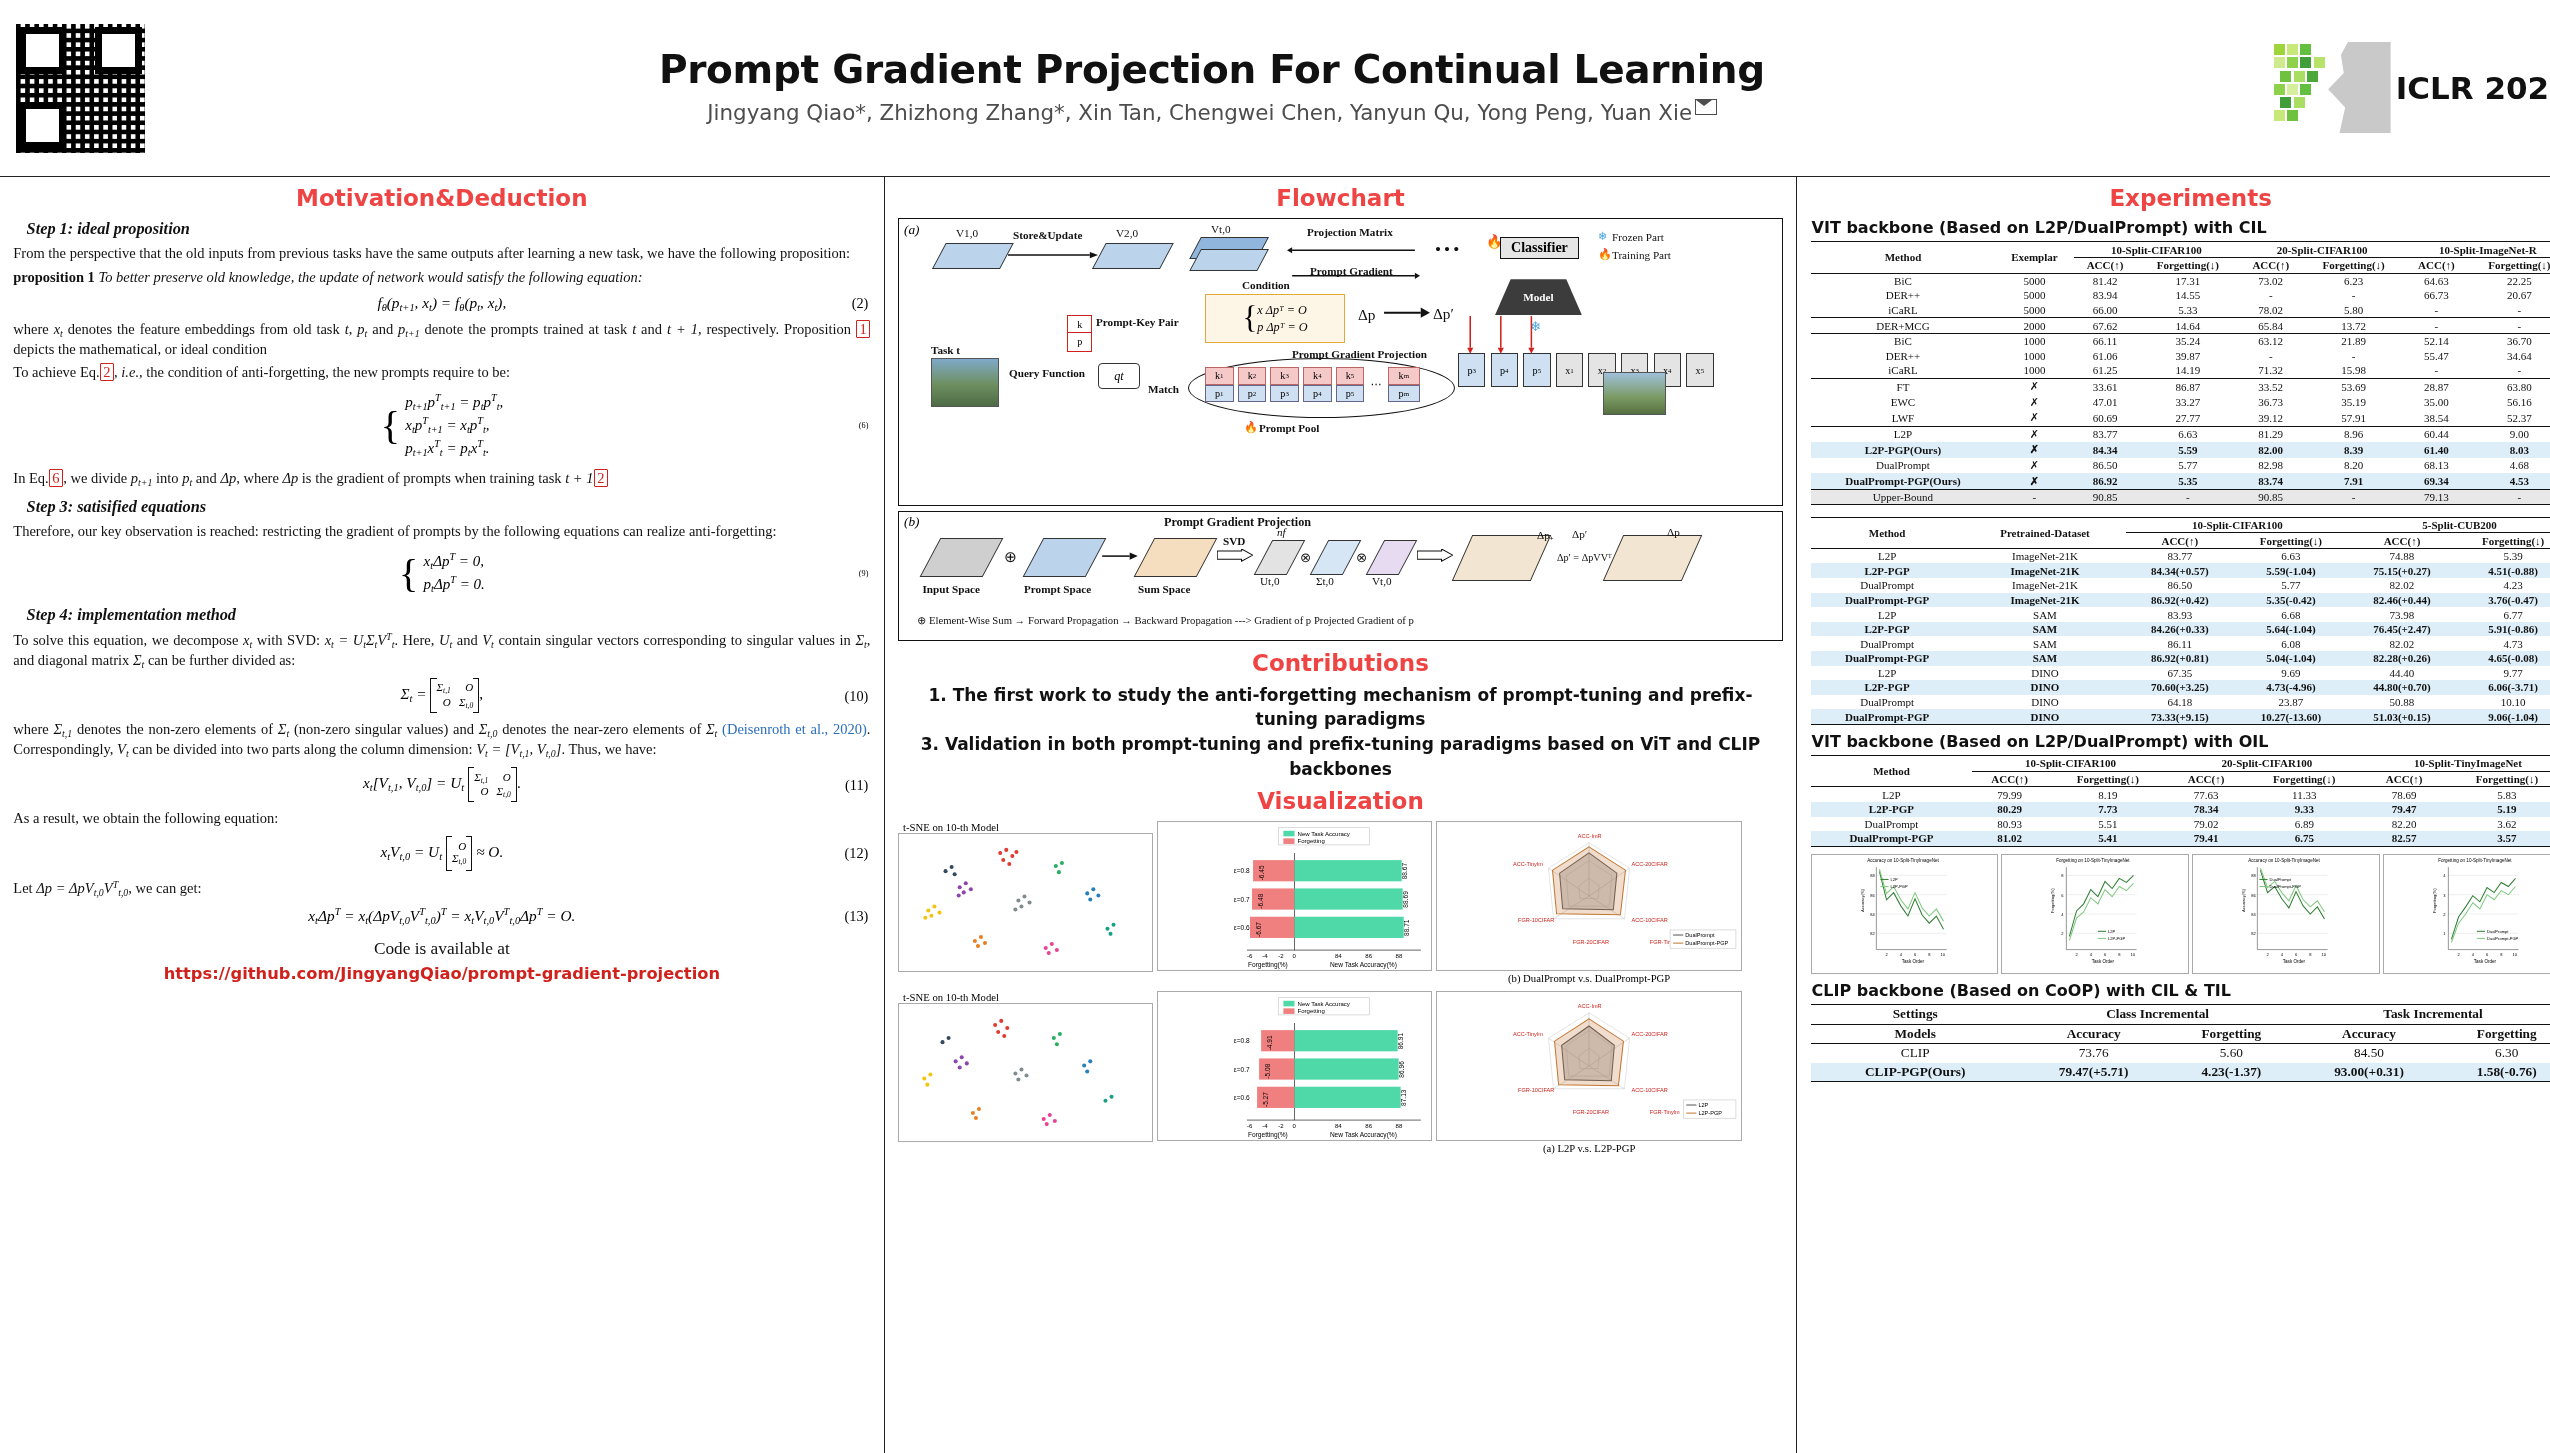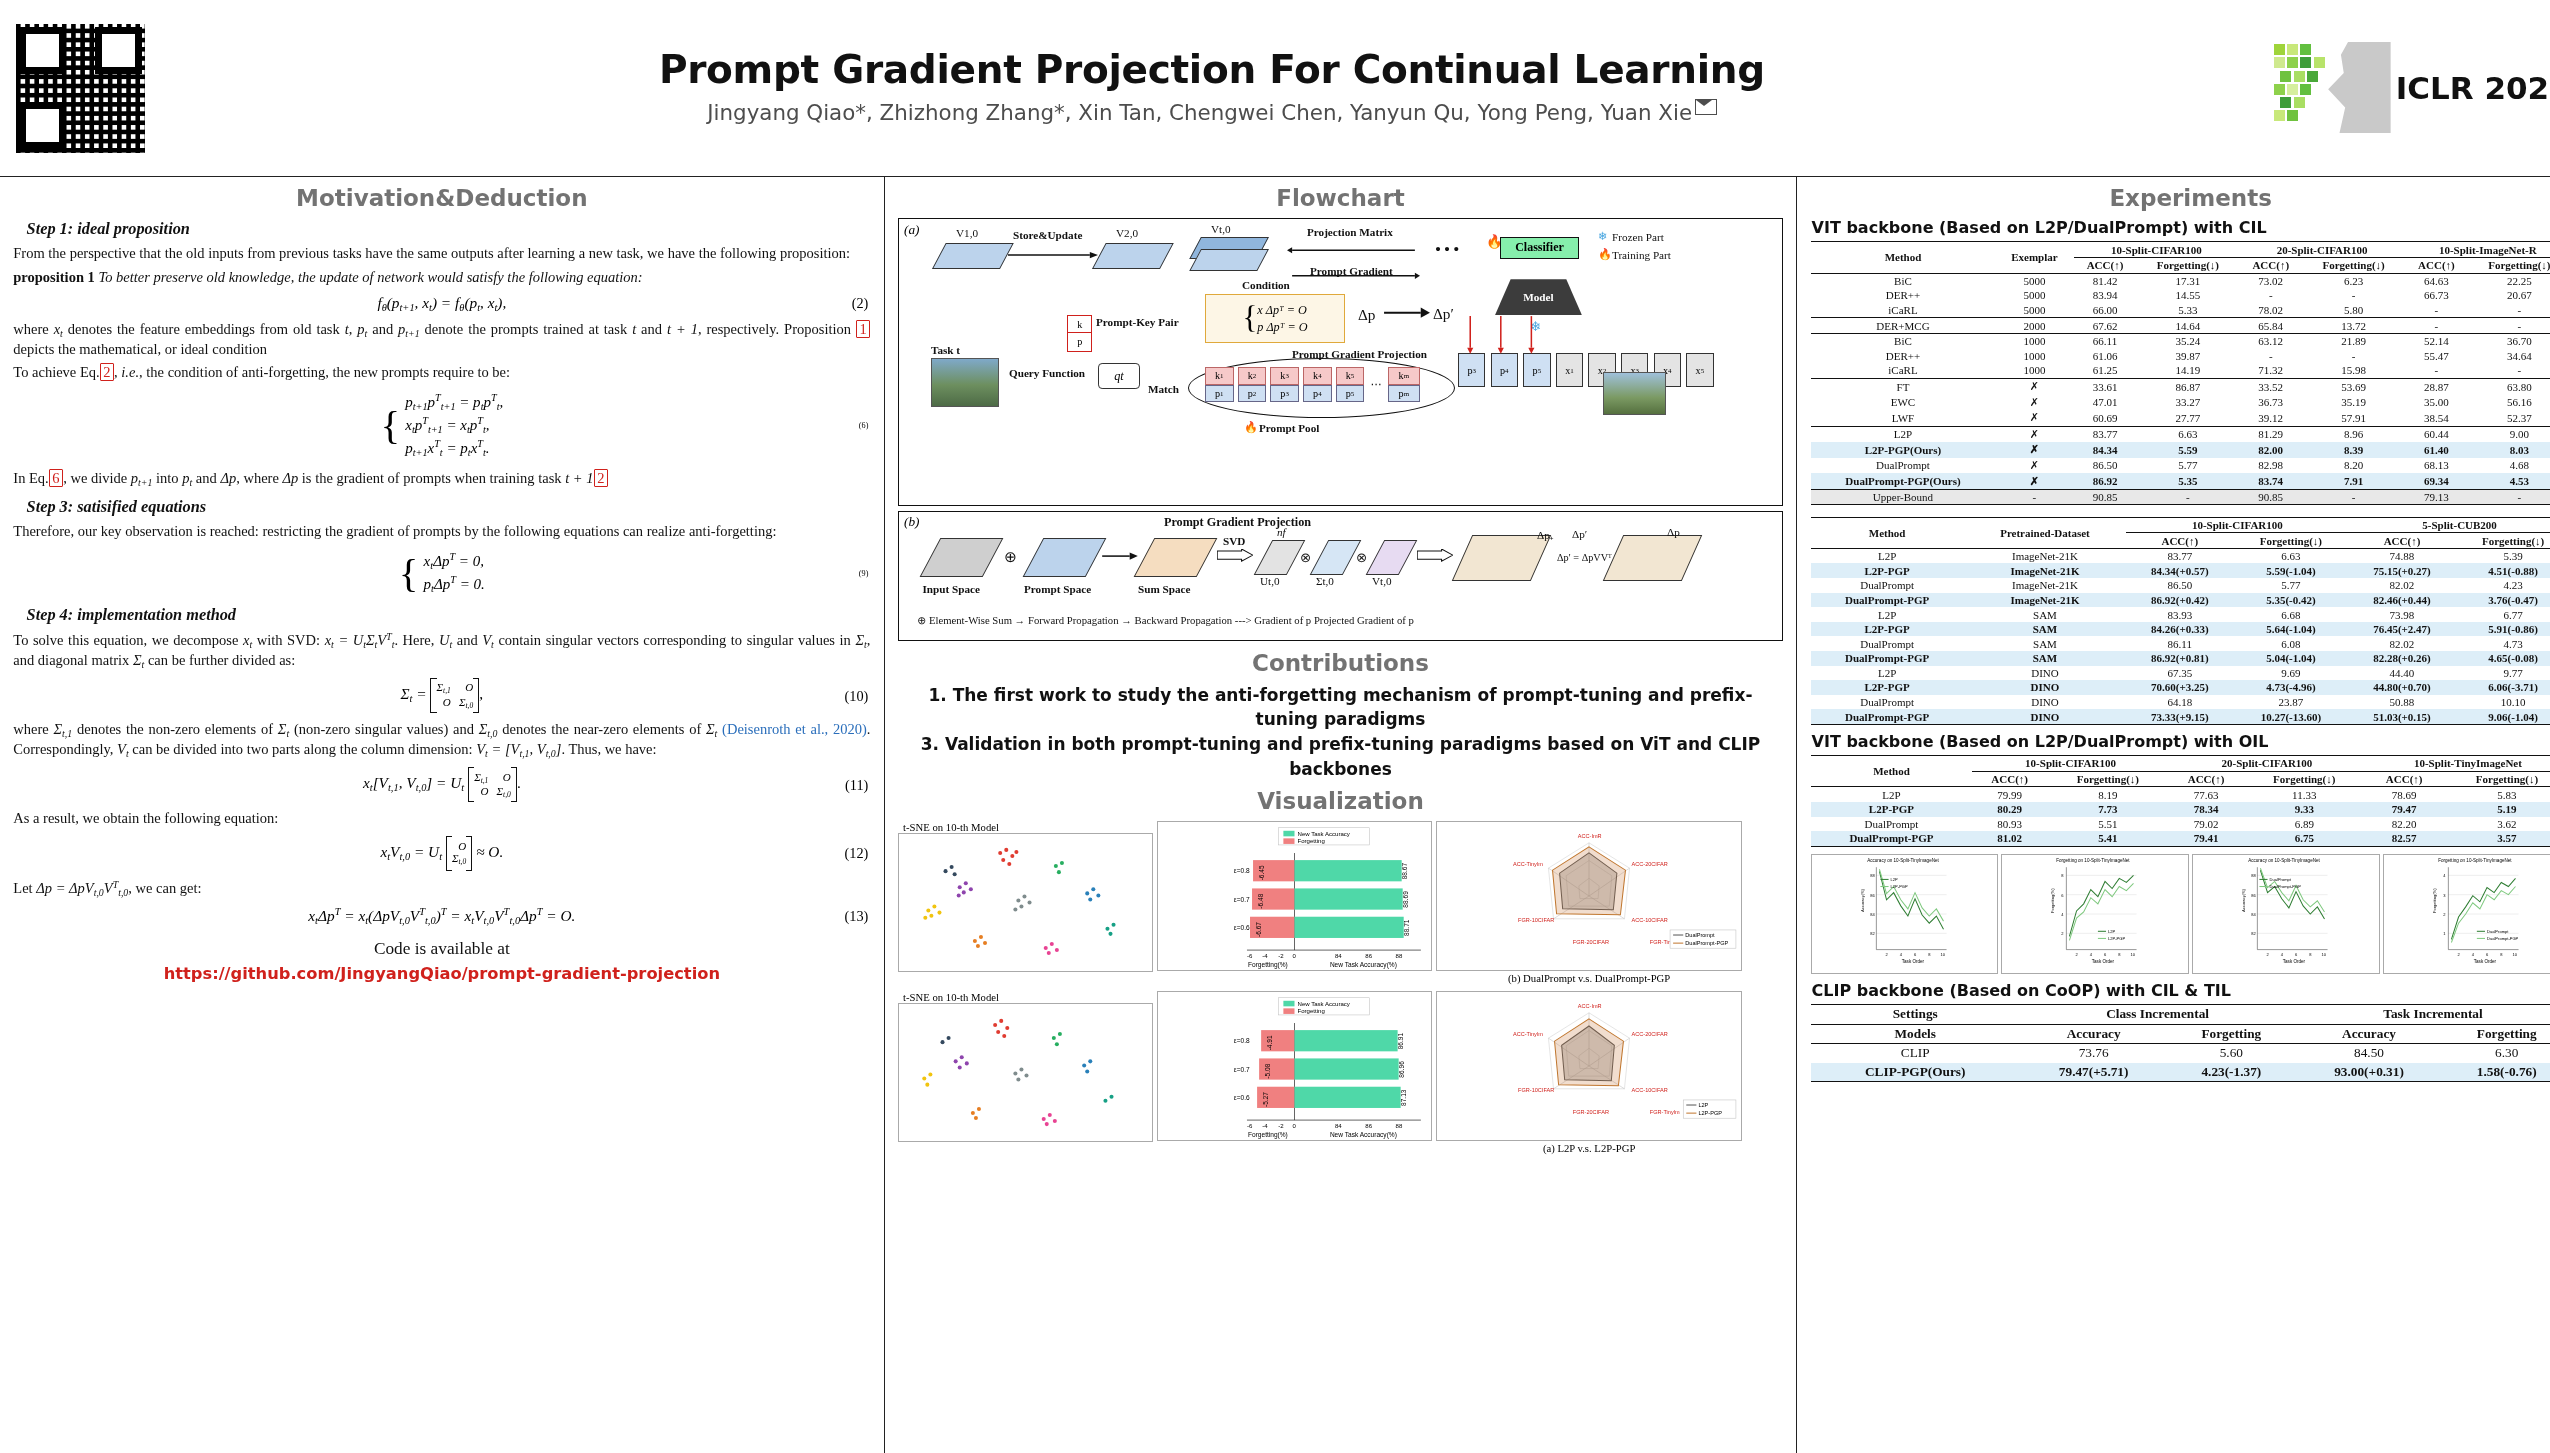--- a/index.html
+++ b/index.html
@@ -146,21 +146,21 @@
     box-sizing: border-box;
   }
   .col-1 { width: 885px; border-right: 1.5px solid #222; }
   .col-2 { width: 913px; border-right: 1.5px solid #222; }
   .col-3 { width: 787px; }
   .sec-title {
     text-align: center;
     font-family: "DejaVu Sans", sans-serif;
     font-weight: bold;
     font-size: 23px;
-    color: #737373;
+    color: #ef4444;
     margin: 3.1px 0 7.1px 0;
   }
   .step-title {
     font-family: "Liberation Serif", serif;
     font-weight: bold;
     font-style: italic;
     font-size: 16.3px;
     color: #111;
     margin: 8.2px 0 5.1px 13.3px;
   }
@@ -446,21 +446,21 @@
         <div class="lbl b" style="left:408px; top:7.1px;">Projection Matrix</div>
         <div class="lbl b" style="left:411px; top:46px;">Prompt Gradient</div>
         <svg style="position:absolute; left:388px; top:24.5px;" width="133" height="36" viewBox="0 0 260 70">
           <line x1="250" y1="12" x2="10" y2="12" stroke="#111" stroke-width="3"></line>
           <polygon points="10,6 0,12 10,18" fill="#111"></polygon>
           <line x1="10" y1="62" x2="250" y2="62" stroke="#111" stroke-width="3"></line>
           <polygon points="250,56 260,62 250,68" fill="#111"></polygon>
         </svg>
         <div class="lbl" style="left:536px; top:20.4px; font-size:17.3px; letter-spacing:3.1px;">•••</div>
 
-        <div class="smallbox" style="left:601px; top:17.3px; width:77px; height:20.4px; background:#86efac; border-color:#111; font-size:12px; font-weight:bold;">Classifier</div>
+        <div class="smallbox" style="left:601px; top:17.3px; width:77px; height:20.4px; background:#e5e5e5; border-color:#111; font-size:14px; font-weight:bold;">Classifier</div>
         <div style="position:absolute; left:587px; top:14.3px; font-size:13.3px; color:#e8a33d;">🔥</div>
 
         <div style="position:absolute; left:699px; top:11.2px; font-size:11.2px; color:#49a6e0;">❄</div>
         <div class="lbl" style="left:713px; top:12.2px;">Frozen Part</div>
         <div style="position:absolute; left:699px; top:28.6px; font-size:11.2px; color:#e8a33d;">🔥</div>
         <div class="lbl" style="left:713px; top:30px;">Training Part</div>
 
         <div style="position:absolute; left:596px; top:60px; width:87px; height:36px; background:#3c3c3c; clip-path: polygon(18% 0%, 82% 0%, 100% 100%, 0% 100%); display:flex; align-items:center; justify-content:center; color:#fff; font-size:11.2px; font-weight:bold;">Model</div>
         <div style="position:absolute; left:631px; top:100px; font-size:13.3px; color:#49a6e0;">❄</div>
 

